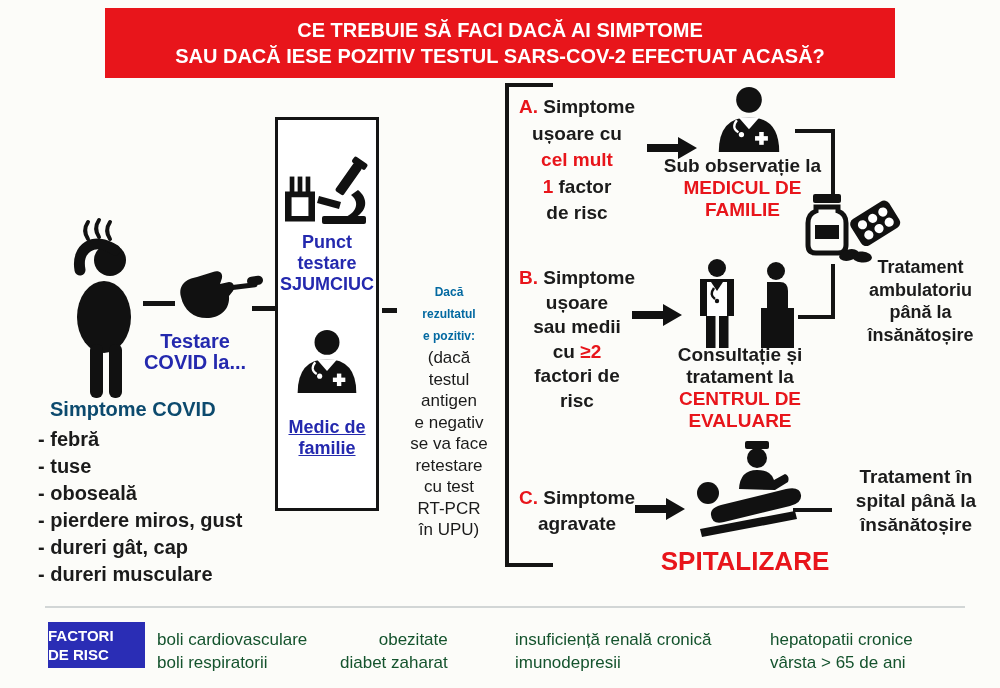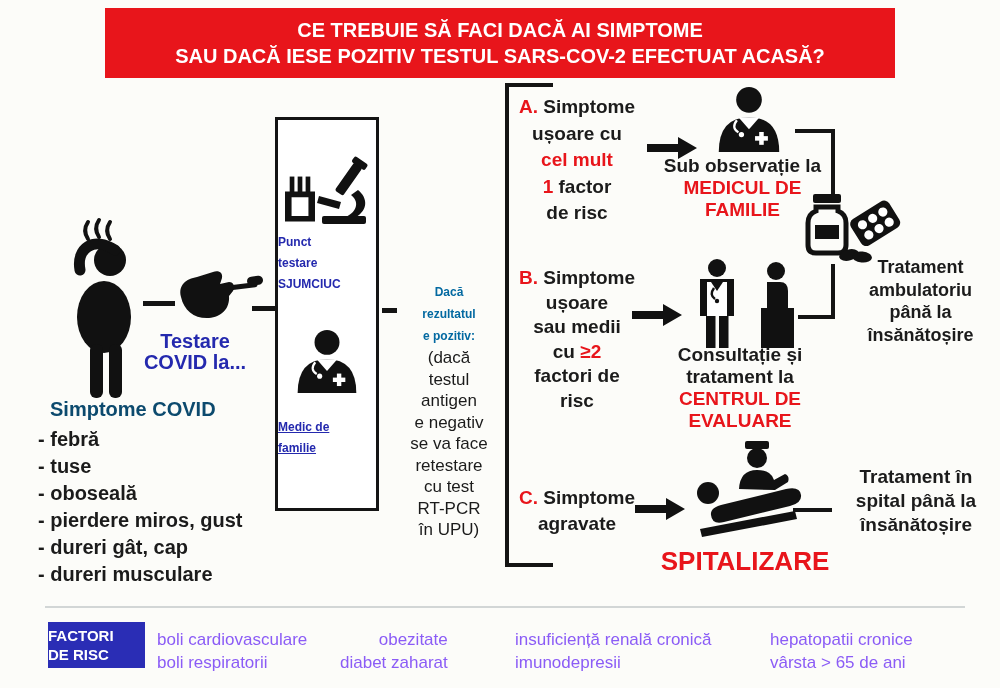--- a/index.html
+++ b/index.html
@@ -20,21 +20,21 @@
     font-weight:bold;font-size:20px;line-height:26px;text-align:center;
     display:flex;flex-direction:column;justify-content:center;
   }
   
   .symptoms{left:38px;top:396px;width:235px;font-size:20px;font-weight:bold;line-height:27px;}
   .symptoms .title{color:#0c4a6e;padding-left:12px;margin-bottom:3px;}
   .testlabel{left:110px;top:331px;width:170px;font-size:20px;font-weight:bold;line-height:21px;text-align:center;color:#2429ae;}
   
   .tbox{left:275px;top:117px;width:104px;height:394px;border:3px solid #141414;background:#fff;box-sizing:border-box;}
   .tbox .iconsrow{margin-top:44px;display:flex;justify-content:center;align-items:flex-end;gap:3px;}
-  .tbox .lbl{font-size:12px;font-weight:bold;line-height:21px;color:#2429ae;}
+  .tbox .lbl{font-size:18px;font-weight:bold;line-height:21px;text-align:center;color:#2429ae;}
   .tbox .doc{margin:32px auto 0 auto;width:74px;}
   
   .note{left:392px;top:281px;width:114px;text-align:center;}
   .note .r{font-size:12px;font-weight:bold;line-height:22px;color:#0369a1;text-align:center;}
   .note .k{font-size:17px;font-weight:normal;line-height:21.5px;color:#1b1b1b;}
   
   .branch{width:134px;text-align:center;font-size:19px;font-weight:bold;}
   .ba{left:510px;top:94px;line-height:26.5px;}
   .bb{left:510px;top:266px;line-height:24.5px;}
   .bc{left:510px;top:485px;line-height:26px;}
@@ -42,21 +42,21 @@
   .amb{left:843px;top:256px;width:155px;text-align:center;font-size:18px;font-weight:bold;line-height:22.5px;}
   .hosp{left:834px;top:465px;width:164px;text-align:center;font-size:19px;font-weight:bold;line-height:24px;}
   .spit{left:650px;top:546px;width:190px;text-align:center;font-size:26px;font-weight:bold;color:#e8151b;}
   
   .divider{left:45px;top:606px;width:920px;height:2px;background:#d2d6d6;}
   .badge{
     left:48px;top:622px;width:97px;height:46px;background:#2a2db5;color:#fff;
     font-size:15px;font-weight:bold;line-height:19px;text-align:left;
     display:flex;flex-direction:column;justify-content:center;
   }
-  .riskcol{top:629px;font-size:17px;line-height:22.5px;color:#8b5cf6;}
+  .riskcol{top:629px;font-size:17px;line-height:22.5px;color:#14532d;}
 </style>
 </head>
 <body>
 
 <div id="stage">
 
   <div class="abs banner">
     <div>CE TREBUIE SĂ FACI DACĂ AI SIMPTOME</div>
     <div>SAU DACĂ IESE POZITIV TESTUL SARS-COV-2 EFECTUAT ACASĂ?</div>
   </div>

